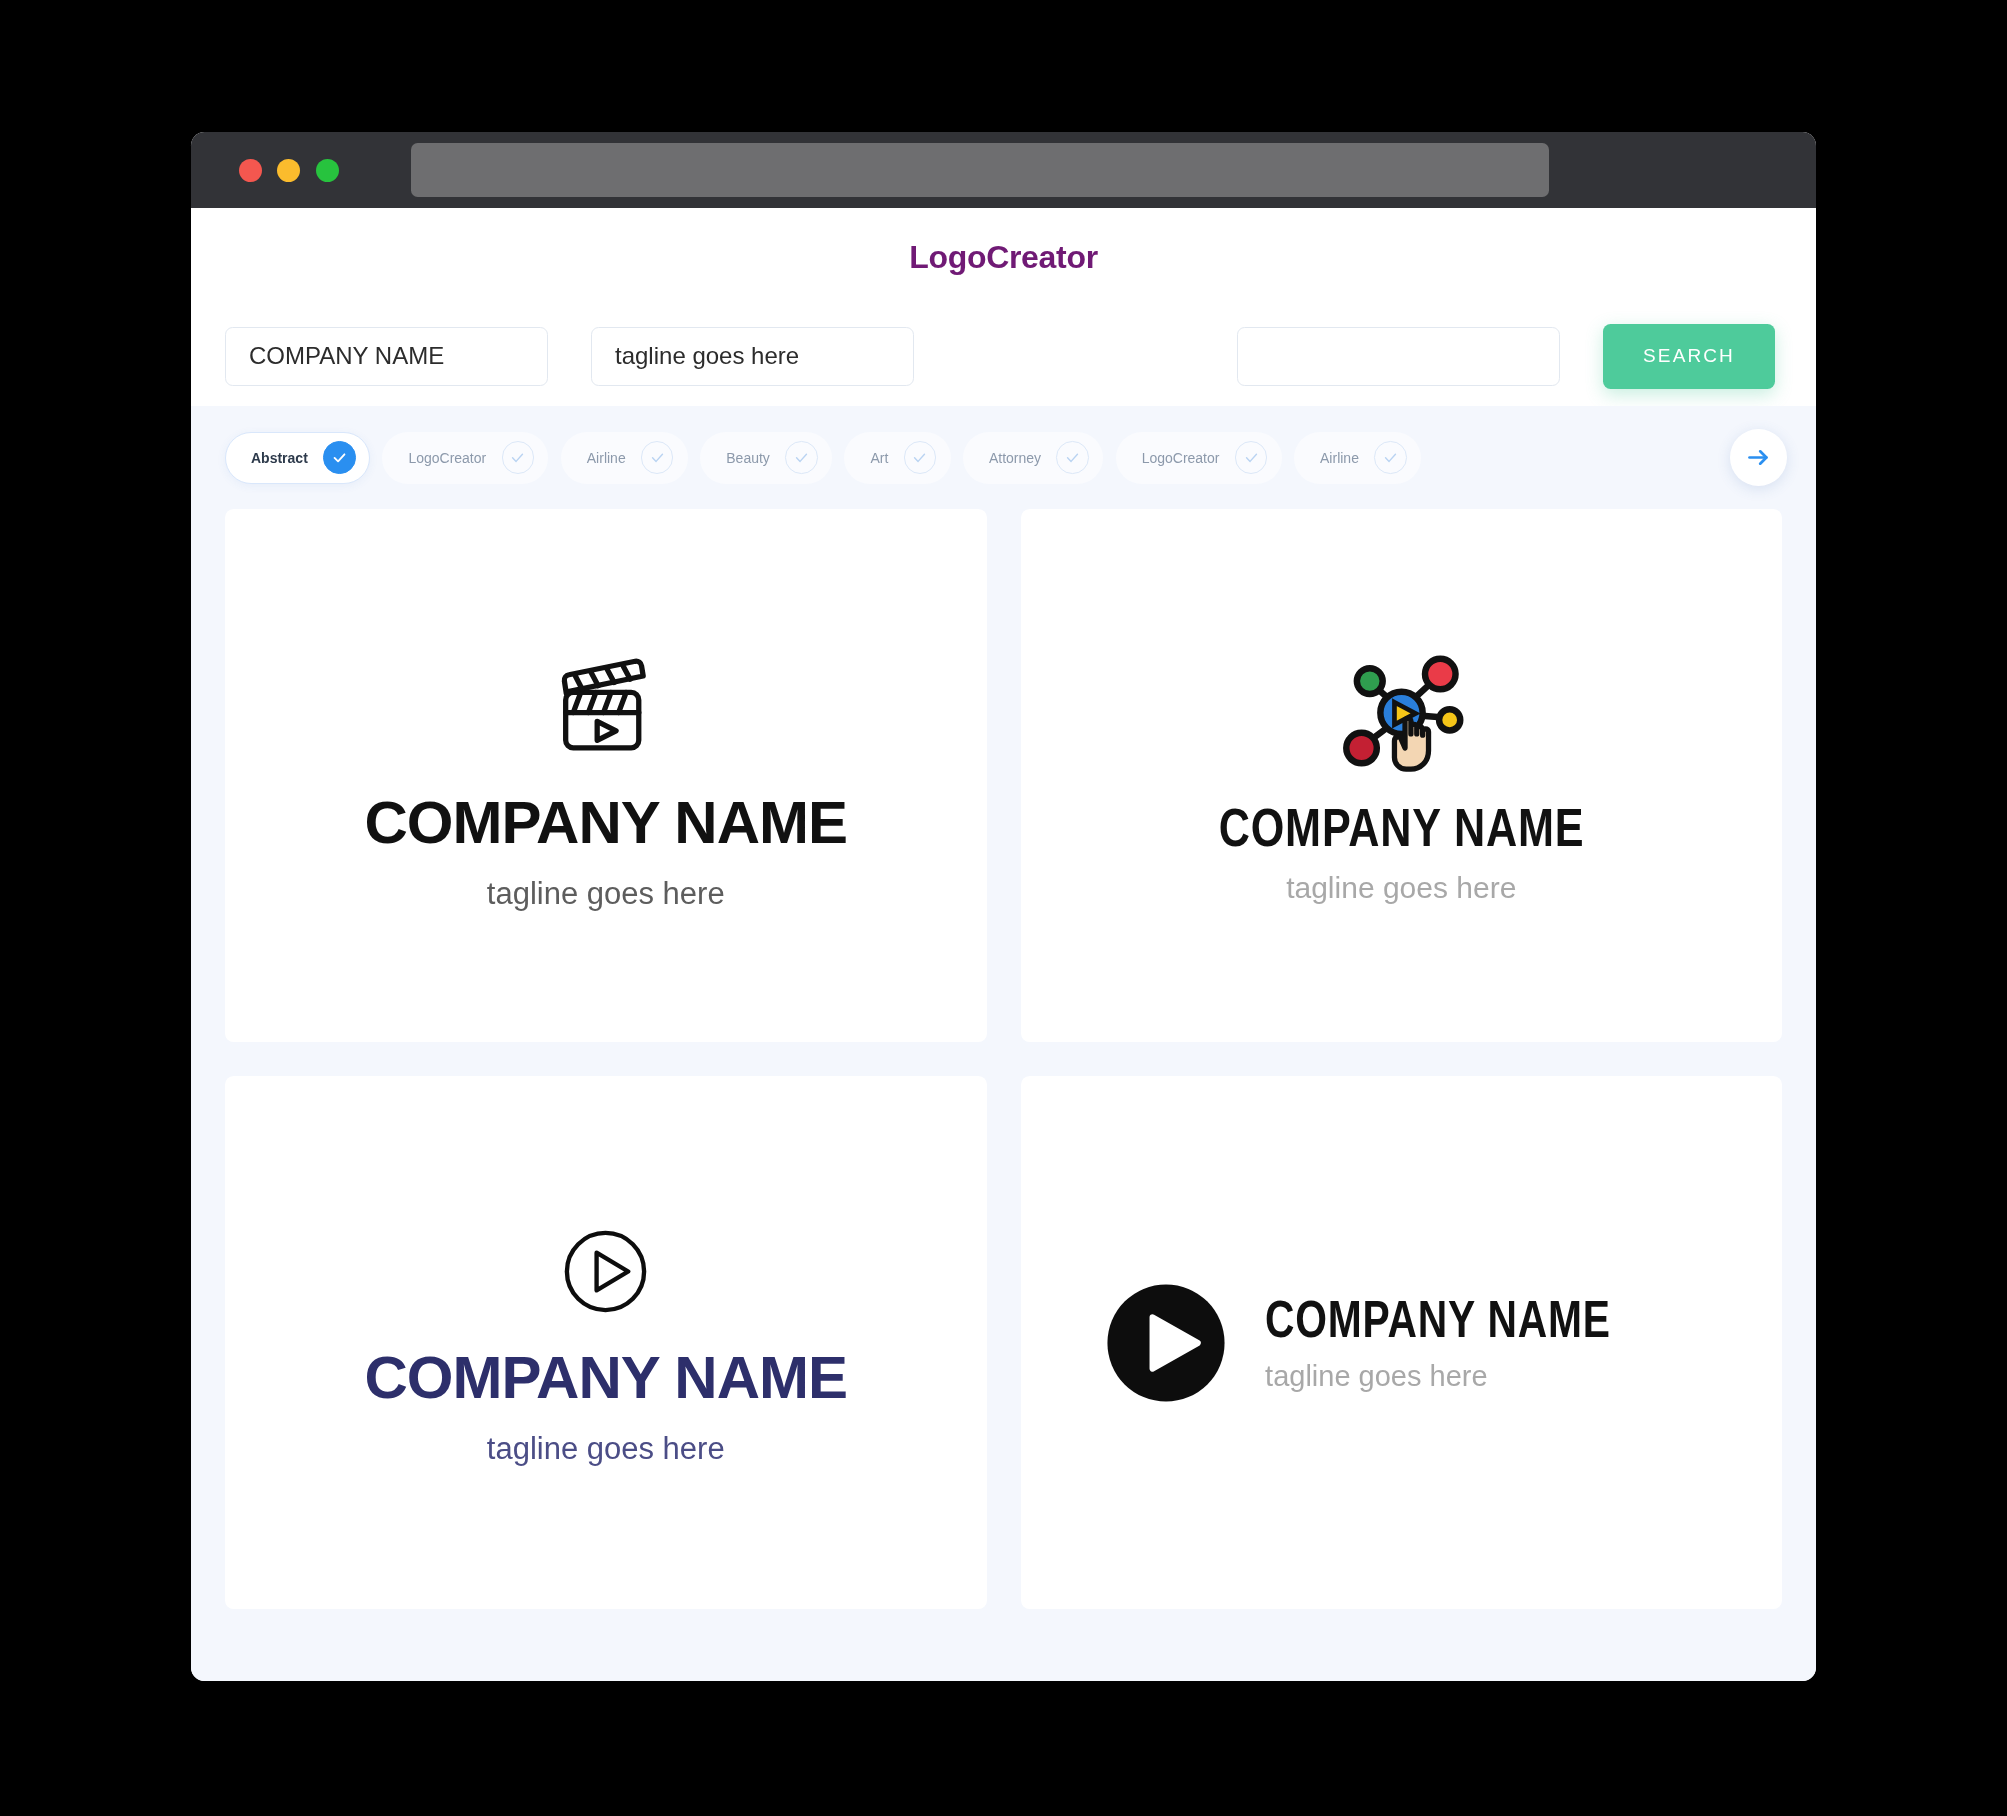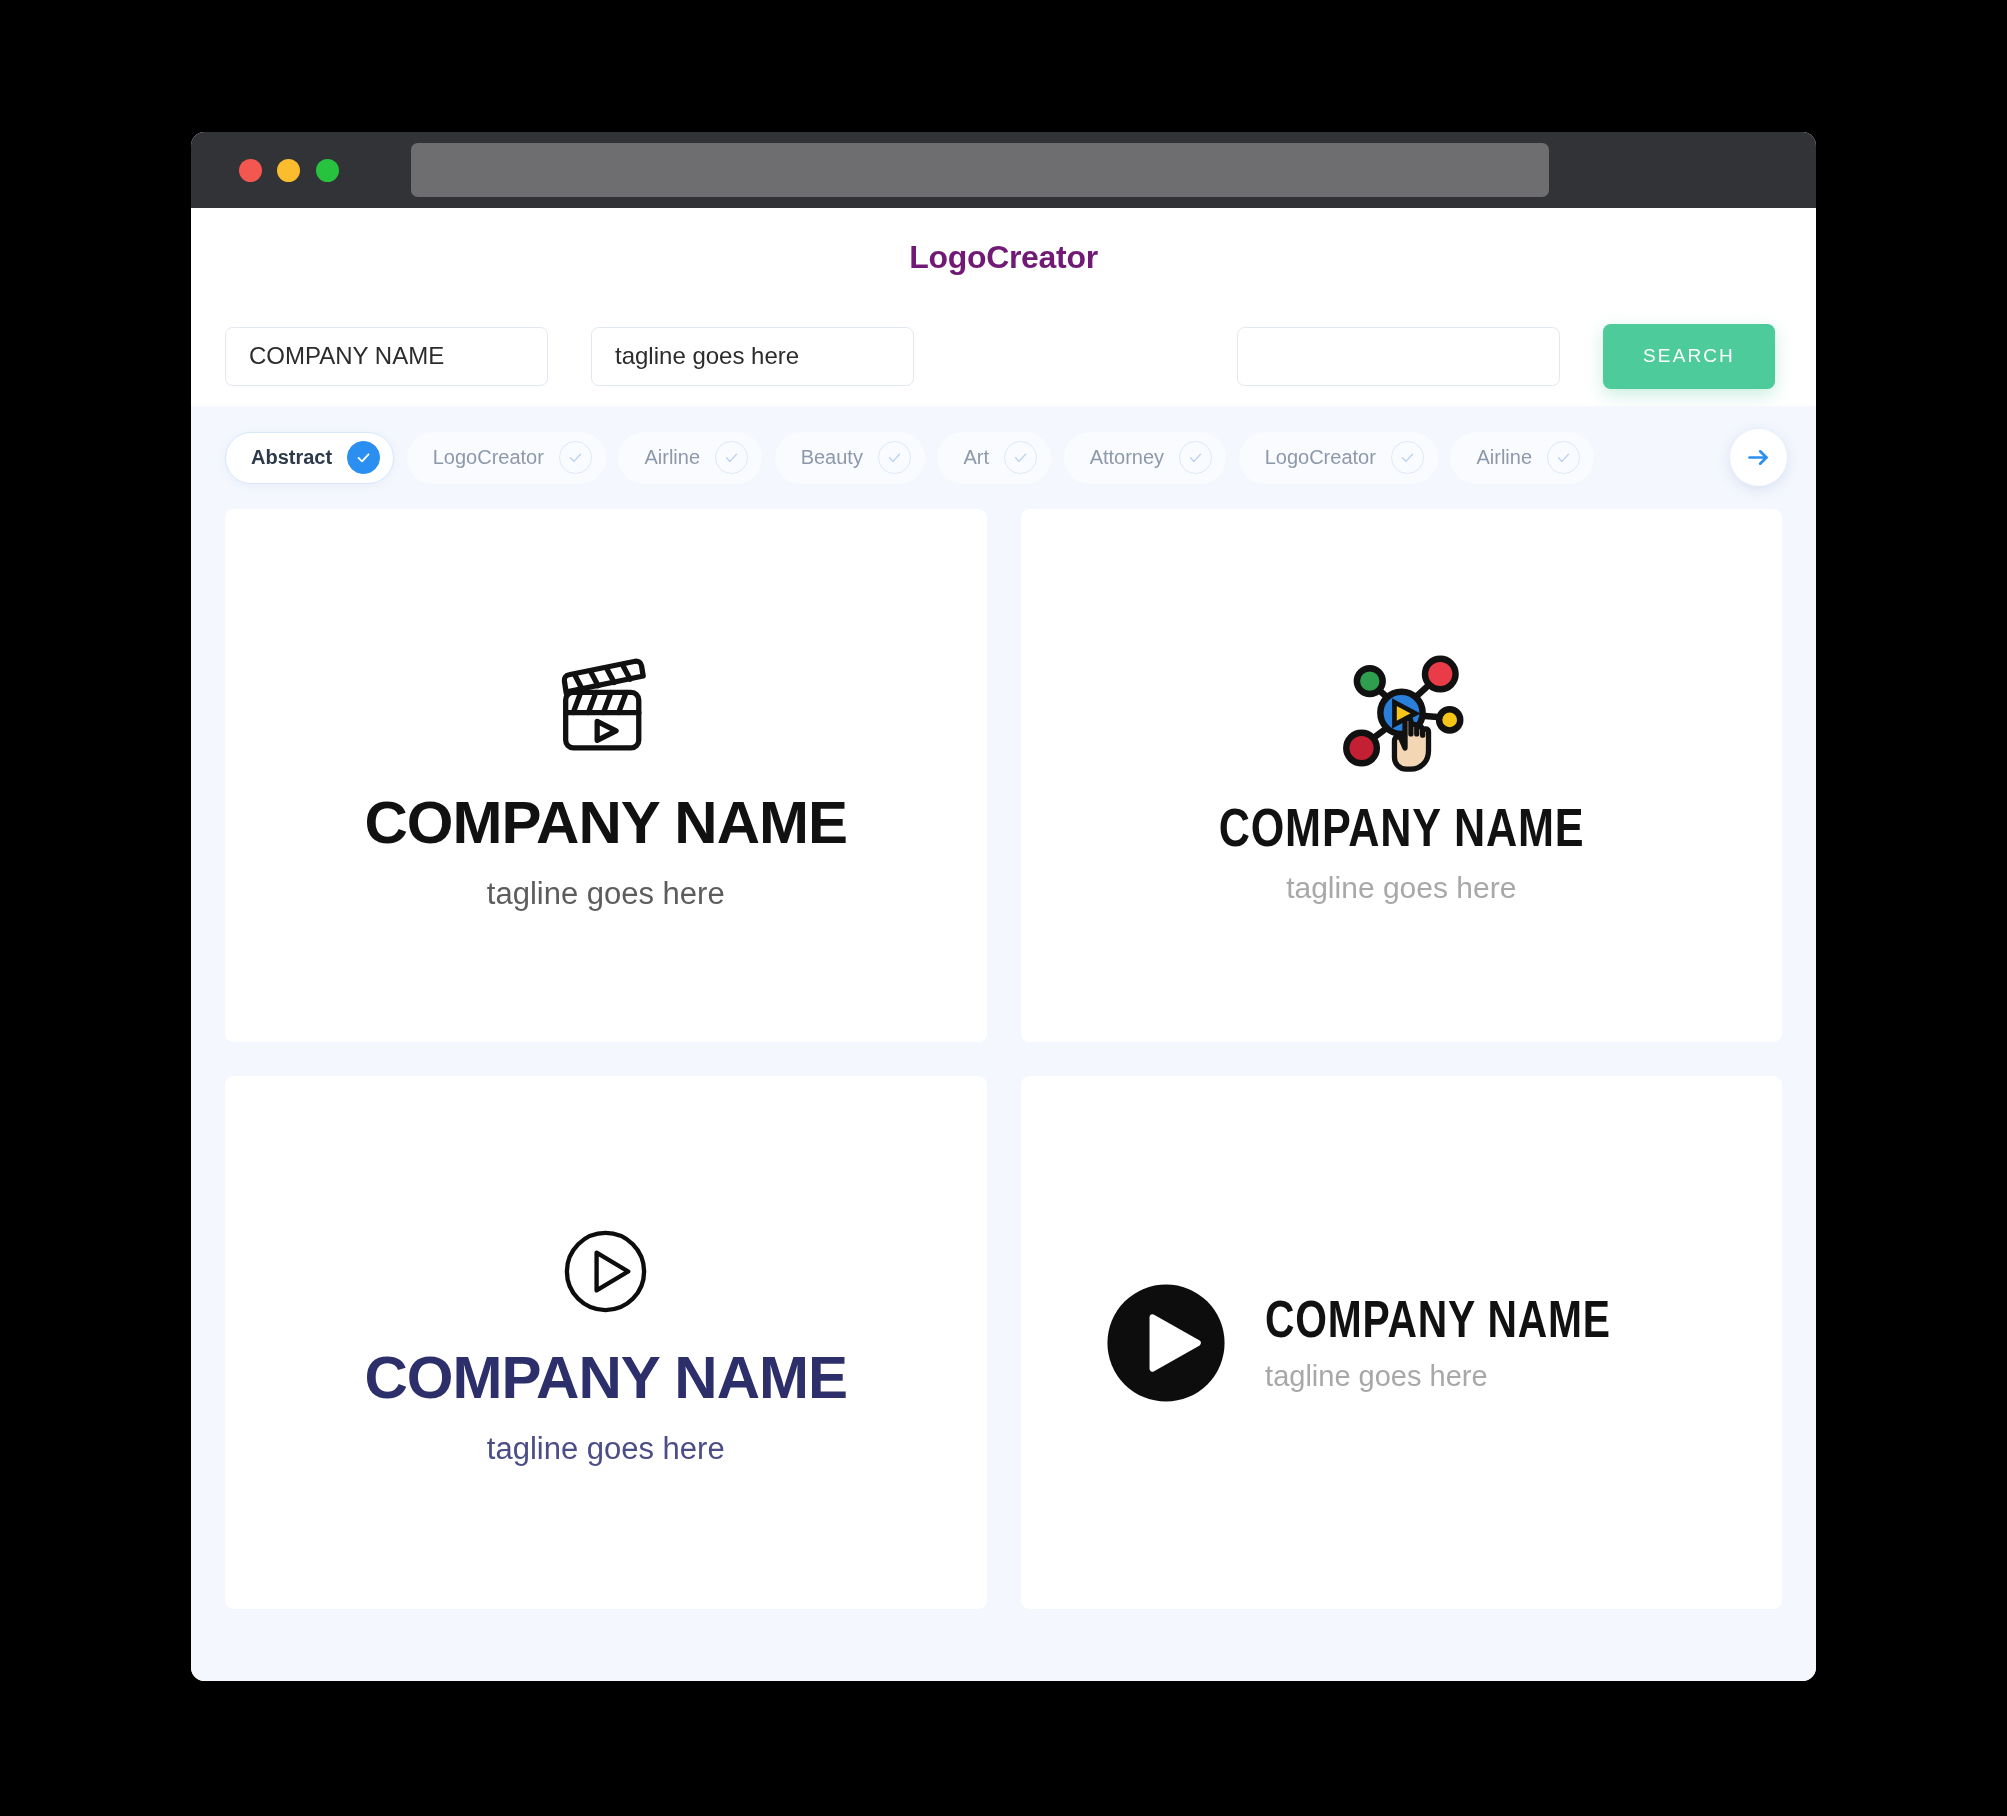--- a/index.html
+++ b/index.html
@@ -133,21 +133,21 @@
     position: relative;
   }
   .chip {
     height: 52px;
     border-radius: 26px;
     background: #fafbfe;
     display: flex;
     align-items: center;
     padding: 0 13.4px 0 25px;
     gap: 15.3px;
-    font-size: 20px;
+    font-size: 14px;
     color: #8c99ab;
     white-space: nowrap;
     cursor: pointer;
     border: 1px solid transparent;
   }
   .chip.active {
     background: #ffffff;
     border: 1px solid #d9e7fb;
     color: #2d3a4b;
     font-weight: bold;

